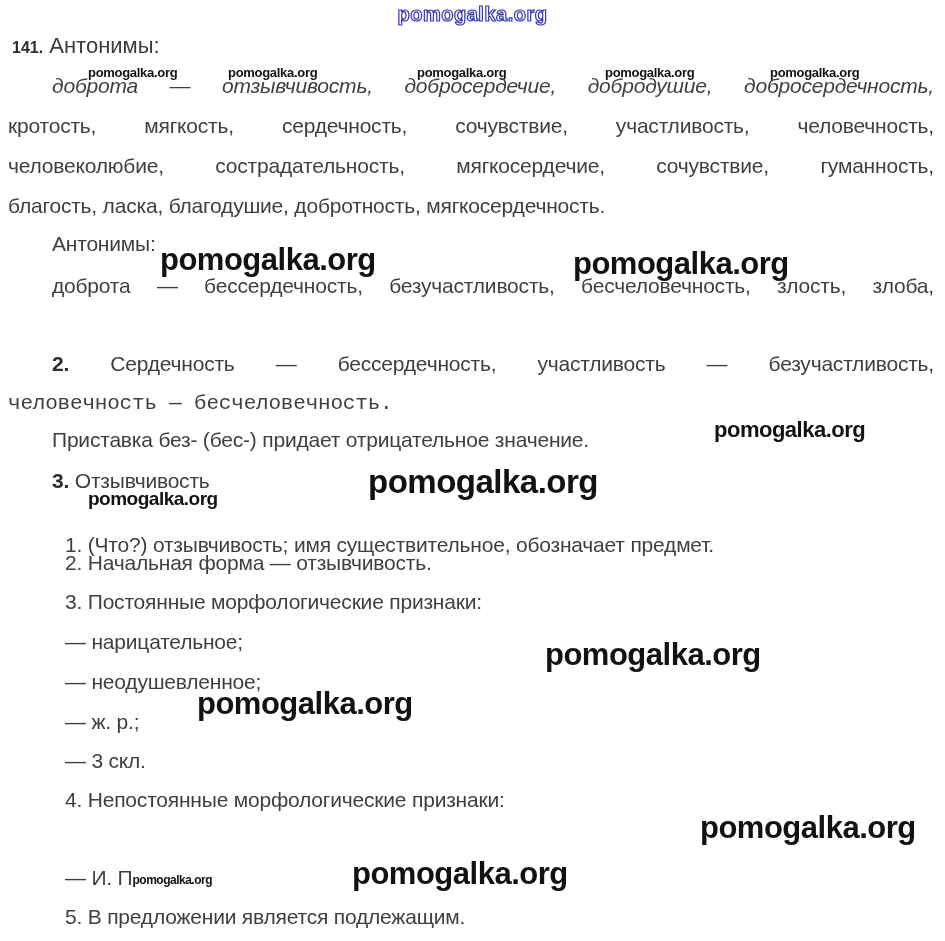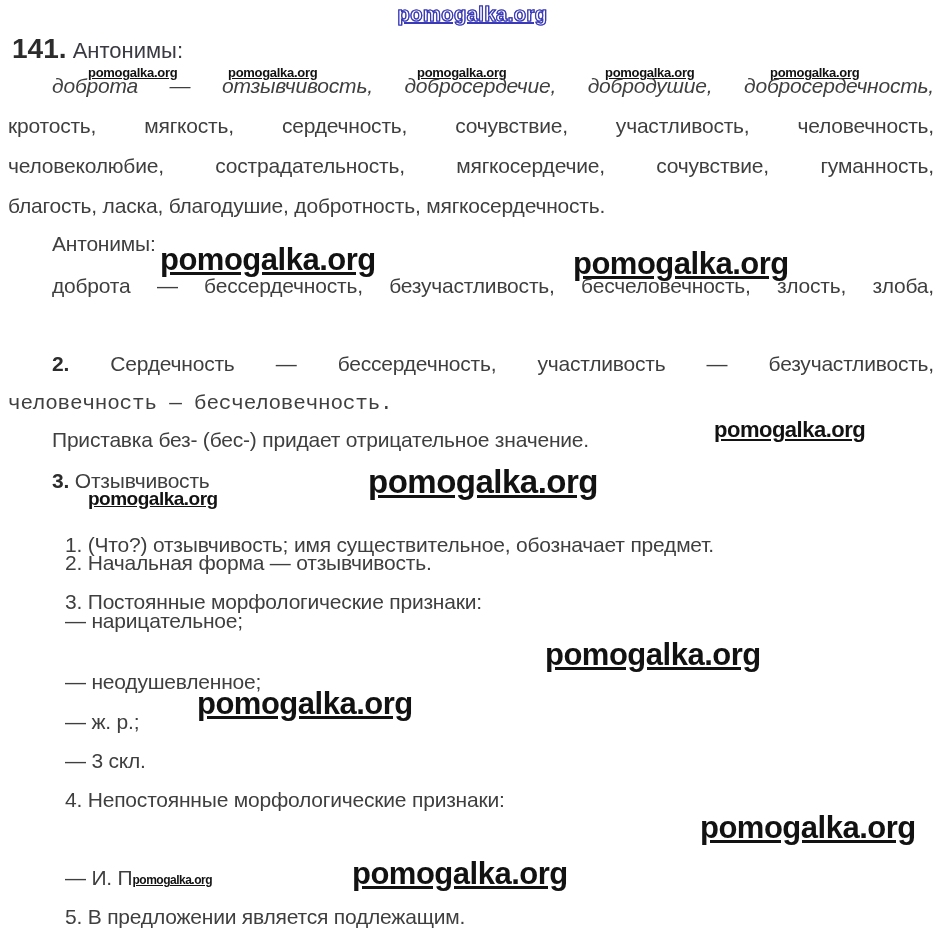--- a/index.html
+++ b/index.html
@@ -31,41 +31,40 @@
   .bold-num { font-weight: bold; color: #2c2c2c; }
   .item { left: 65px; width: 870px; }
   .hang { left: 52px; }
   
   .wm {
     position: absolute;
     font-weight: bold;
     color: #121212;
     letter-spacing: -0.5px;
     white-space: nowrap;
-    text-decoration: underline;
   }
   .wm-top {
     top: 3px; left: 50%; transform: translateX(-50%);
     font-size: 20px; font-weight: bold;
     color: #ffffff;
     -webkit-text-stroke: 1.2px #3a3ab8;
     text-shadow: 0 0 1px #3a3ab8;
     letter-spacing: 0.5px;
   }
   .wm-tiny  { font-size: 13px; letter-spacing: -0.3px; }
   .wm-small { font-size: 19px; }
   .wm-med   { font-size: 22px; }
   .wm-big   { font-size: 31px; }
   .wm-big2  { font-size: 33px; }
   .heading {
     position: absolute;
     font-size: 22px; color: #3a3a42;
     white-space: nowrap;
   }
-  .heading .bold-num { font-size: 28px; }
+  .heading .bold-num { font-size: 16px; }
 </style>
 </head>
 <body>
 
 <div id="page">
 
   <div class="wm wm-top">pomogalka.org</div>
 
   <div class="wm wm-tiny" style="top:65px; left:88px;">pomogalka.org</div>
   <div class="wm wm-tiny" style="top:65px; left:228px;">pomogalka.org</div>
@@ -108,21 +107,21 @@
   <div class="line hang" style="top:427px;"><span>Приставка без- (бес-) придает отрицательное значение.</span></div>
 
   <div class="line hang" style="top:468px;">
     <span class="bold-num">3.</span>
     <span>Отзывчивость</span>
   </div>
 
   <div class="line item" style="top:532px;"><span>1. (Что?) отзывчивость; имя существительное, обозначает предмет.</span></div>
   <div class="line item" style="top:550px;"><span>2. Начальная форма — отзывчивость.</span></div>
   <div class="line item" style="top:589px;"><span>3. Постоянные морфологические признаки:</span></div>
-  <div class="line item" style="top:608px;"><span>— нарицательное;</span></div>
+  <div class="line item" style="top:629px;"><span>— нарицательное;</span></div>
   <div class="line item" style="top:669px;"><span>— неодушевленное;</span></div>
   <div class="line item" style="top:709px;"><span>— ж. р.;</span></div>
   <div class="line item" style="top:748px;"><span>— 3 скл.</span></div>
   <div class="line item" style="top:787px;"><span>4. Непостоянные морфологические признаки:</span></div>
   <div class="line item" style="top:865px;">
     <span>— И. П</span><span class="wm" style="position:static; font-size:12px; vertical-align:1px;">pomogalka.org</span>
   </div>
   <div class="line item" style="top:904px;"><span>5. В предложении является подлежащим.</span></div>
 
 </div>

